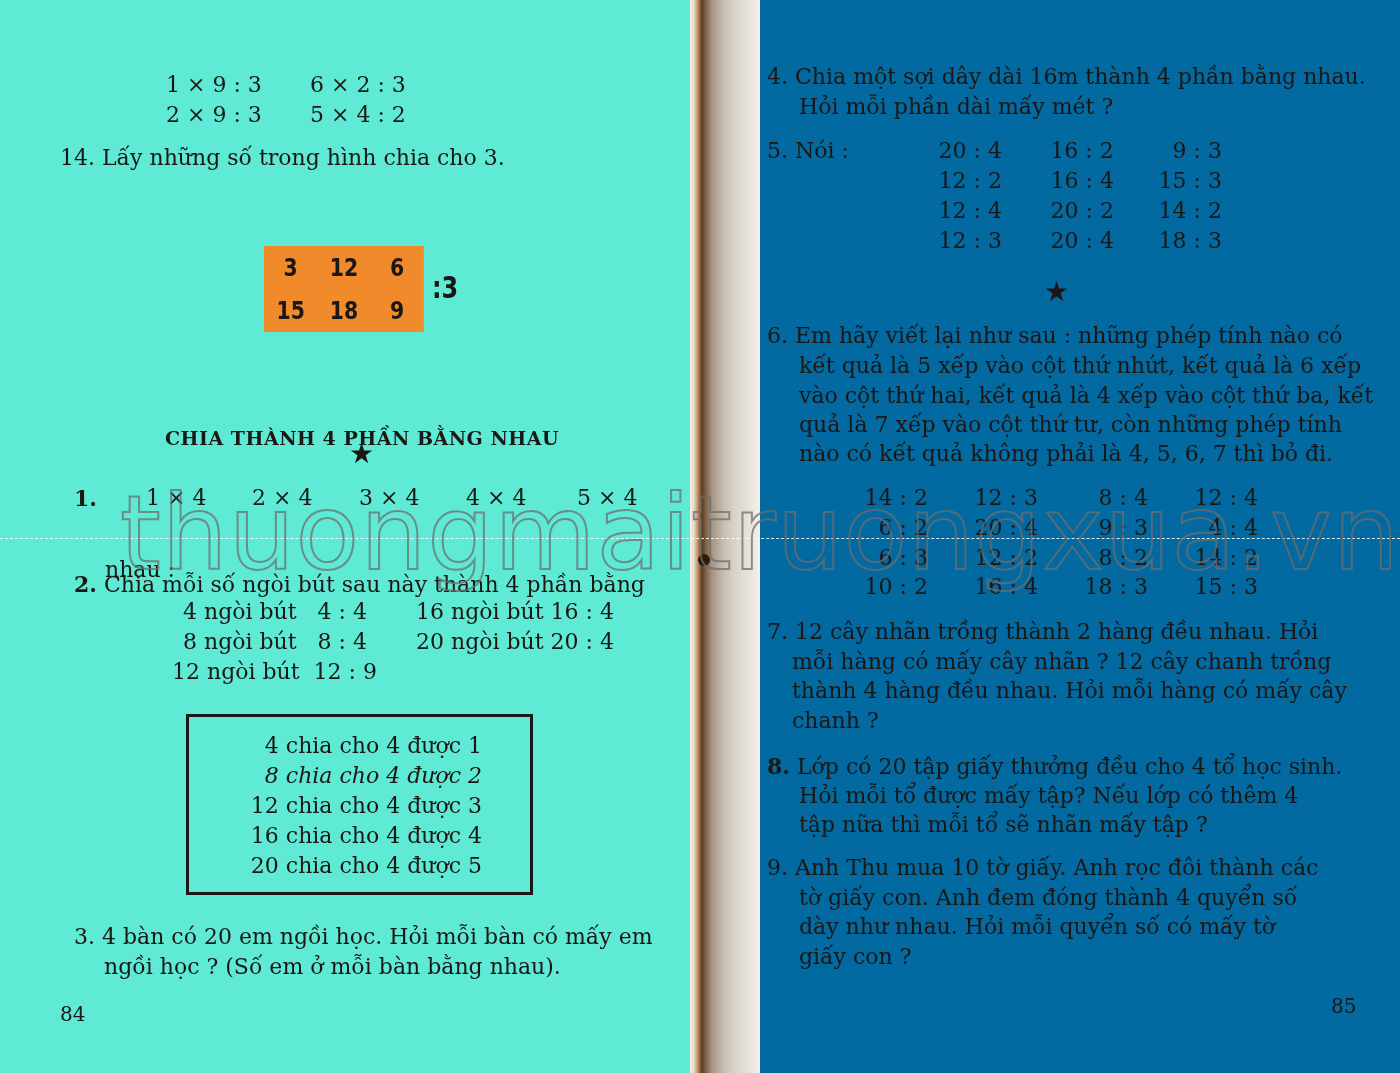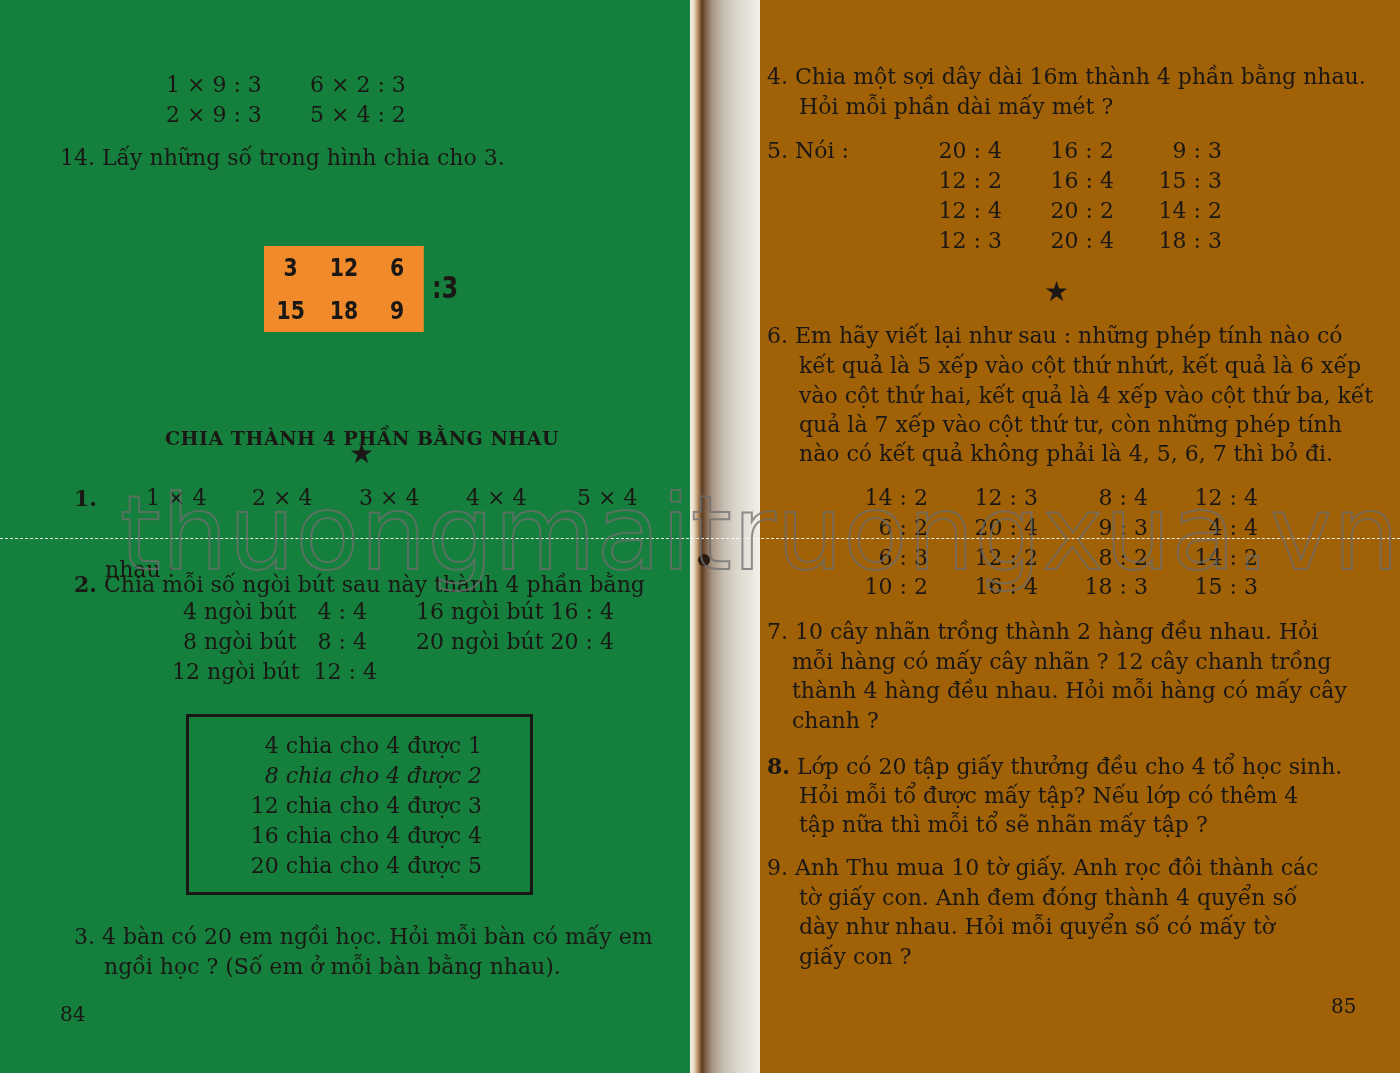--- a/index.html
+++ b/index.html
@@ -5,24 +5,24 @@
     html, body { margin: 0; padding: 0; }
     body {
       width: 1400px; height: 1073px; overflow: hidden; position: relative;
       background: #f3f1ea;
       font-family: "DejaVu Serif", "Liberation Serif", serif;
       color: #1a1714;
     }
     .spread { position: absolute; inset: 0; }
     .page {
       position: absolute; top: 0; height: 1073px;
-      background: #15803d;
+      background: #5eead4;
     }
     .page.left { left: 0; width: 700px; }
-    .page.right { left: 700px; width: 700px; background: #a16207; }
+    .page.right { left: 700px; width: 700px; background: #0369a1; }
     .spine {
       position: absolute; left: 690px; top: 0; width: 70px; height: 1073px;
       background: linear-gradient(to right,
         #f4f2eb 0px, #e9d9c4 4px, #b98e62 8px, #5b3b22 12px, #7a5a40 15px,
         #a69583 22px, #c7bfb3 34px, #ddd8ce 48px, #f2f0e8 70px);
     }
     .spine-hole {
       position: absolute; left: 698px; top: 554px; width: 12px; height: 12px;
       border-radius: 50%; background: #2a1b10;
     }
@@ -108,21 +108,21 @@
     </div>
 
     <div class="txt" style="left:74px; top:525px;margin-top:44px;">
       <span class="num-label">2.</span>
       <span>Chia mỗi số ngòi bút sau này thành 4 phần bằng</span>
     </div>
     <div class="txt" style="left:105px; top:555px;">nhau :</div>
 
     <div class="txt" style="left:183px; top:597px; white-space:pre;">4 ngòi bút   4 : 4</div>
     <div class="txt" style="left:183px; top:627px; white-space:pre;">8 ngòi bút   8 : 4</div>
-    <div class="txt" style="left:172px; top:657px; white-space:pre;">12 ngòi bút  12 : 4</div>
+    <div class="txt" style="left:172px; top:657px; white-space:pre;">12 ngòi bút  12 : 9</div>
     <div class="txt" style="left:416px; top:597px;">16 ngòi bút 16 : 4</div>
     <div class="txt" style="left:416px; top:627px;">20 ngòi bút 20 : 4</div>
 
     <div class="frame">
       <div class="line" style="top:14px;">4 chia cho 4 được 1</div>
       <div class="line" style="top:44px;font-style:italic;">8 chia cho 4 được 2</div>
       <div class="line" style="top:74px;">12 chia cho 4 được 3</div>
       <div class="line" style="top:104px;">16 chia cho 4 được 4</div>
       <div class="line" style="top:134px;">20 chia cho 4 được 5</div>
     </div>
@@ -200,21 +200,21 @@
     </div>
     <div class="row" style="left:0; top:572px;">
       <span class="cell" style="left:160px; width:68px;">10 : 2</span>
       <span class="cell" style="left:270px; width:68px;">16 : 4</span>
       <span class="cell" style="left:380px; width:68px;">18 : 3</span>
       <span class="cell" style="left:490px; width:68px;">15 : 3</span>
     </div>
 
     <div class="txt" style="left:67px; top:617px;">
       <span>7.</span>
-      <span>10 cây nhãn trồng thành 2 hàng đều nhau. Hỏi</span>
+      <span>12 cây nhãn trồng thành 2 hàng đều nhau. Hỏi</span>
     </div>
     <div class="txt" style="left:92px; top:647px;">mỗi hàng có mấy cây nhãn ? 12 cây chanh trồng</div>
     <div class="txt" style="left:92px; top:676px;">thành 4 hàng đều nhau. Hỏi mỗi hàng có mấy cây</div>
     <div class="txt" style="left:92px; top:706px;">chanh ?</div>
 
     <div class="txt" style="left:67px; top:751px;">
       <span class="num-label">8.</span>
       <span>Lớp có 20 tập giấy thưởng đều cho 4 tổ học sinh.</span>
     </div>
     <div class="txt" style="left:99px; top:781px;">Hỏi mỗi tổ được mấy tập? Nếu lớp có thêm 4</div>

